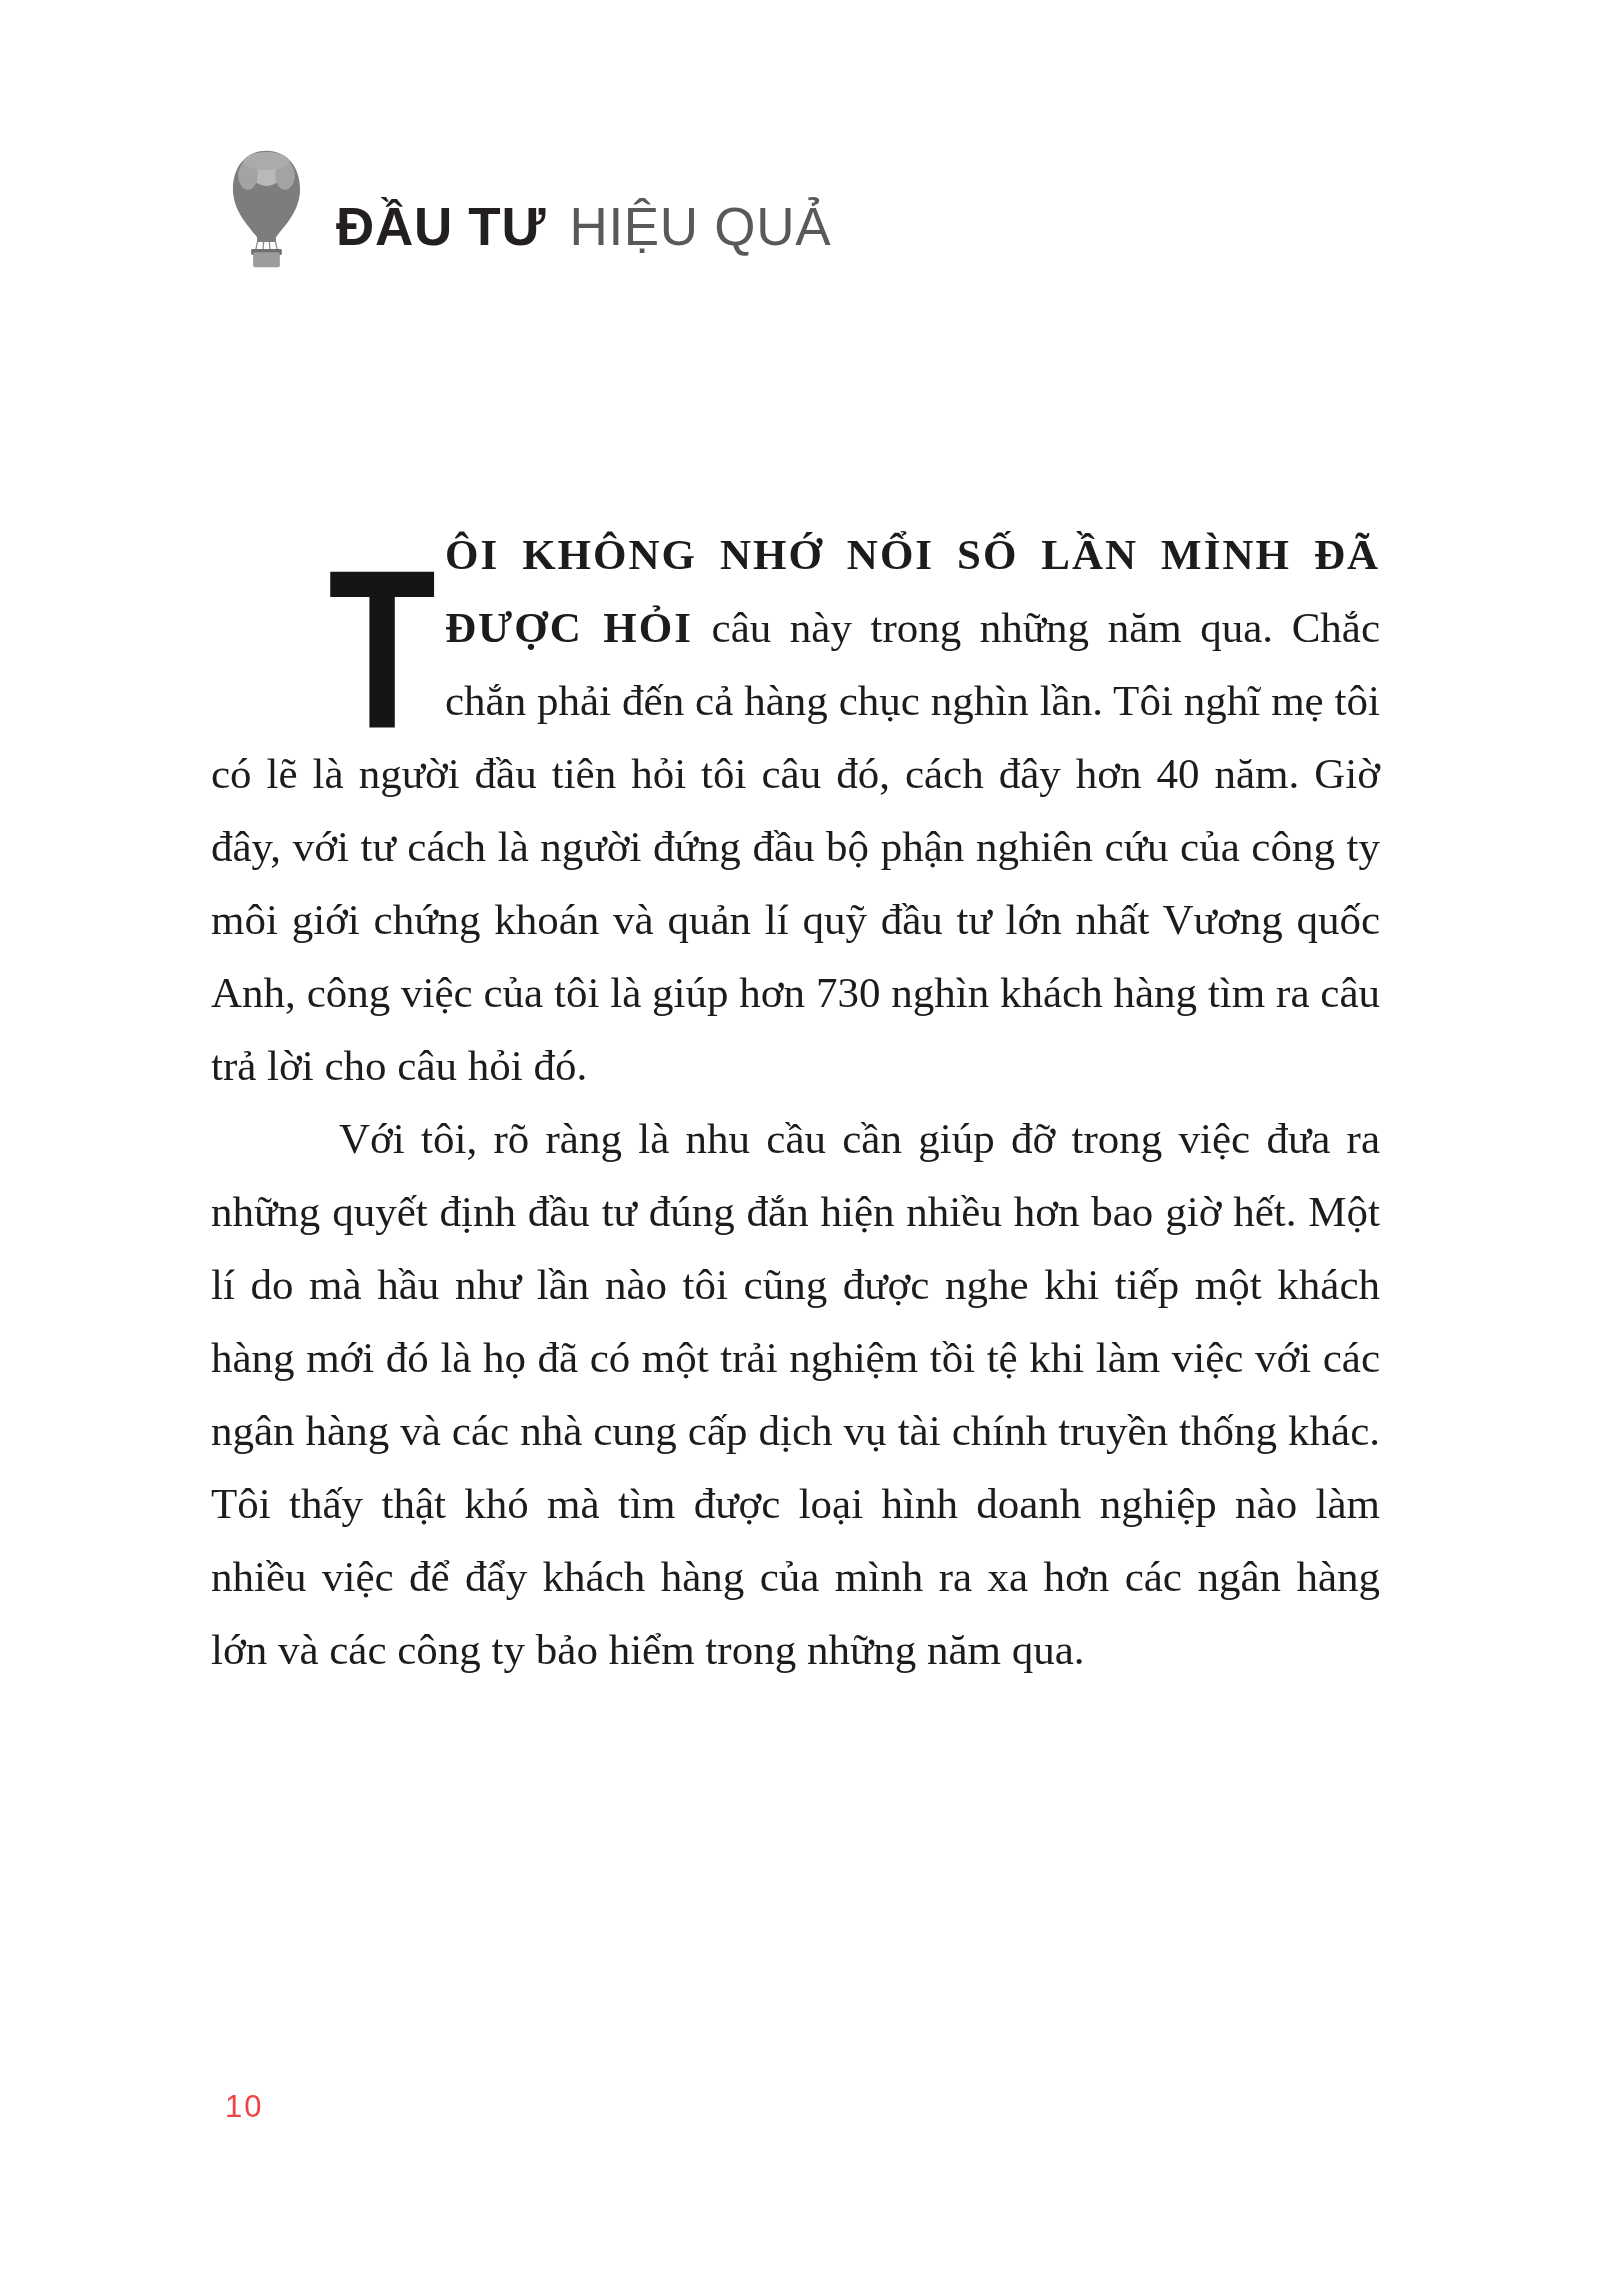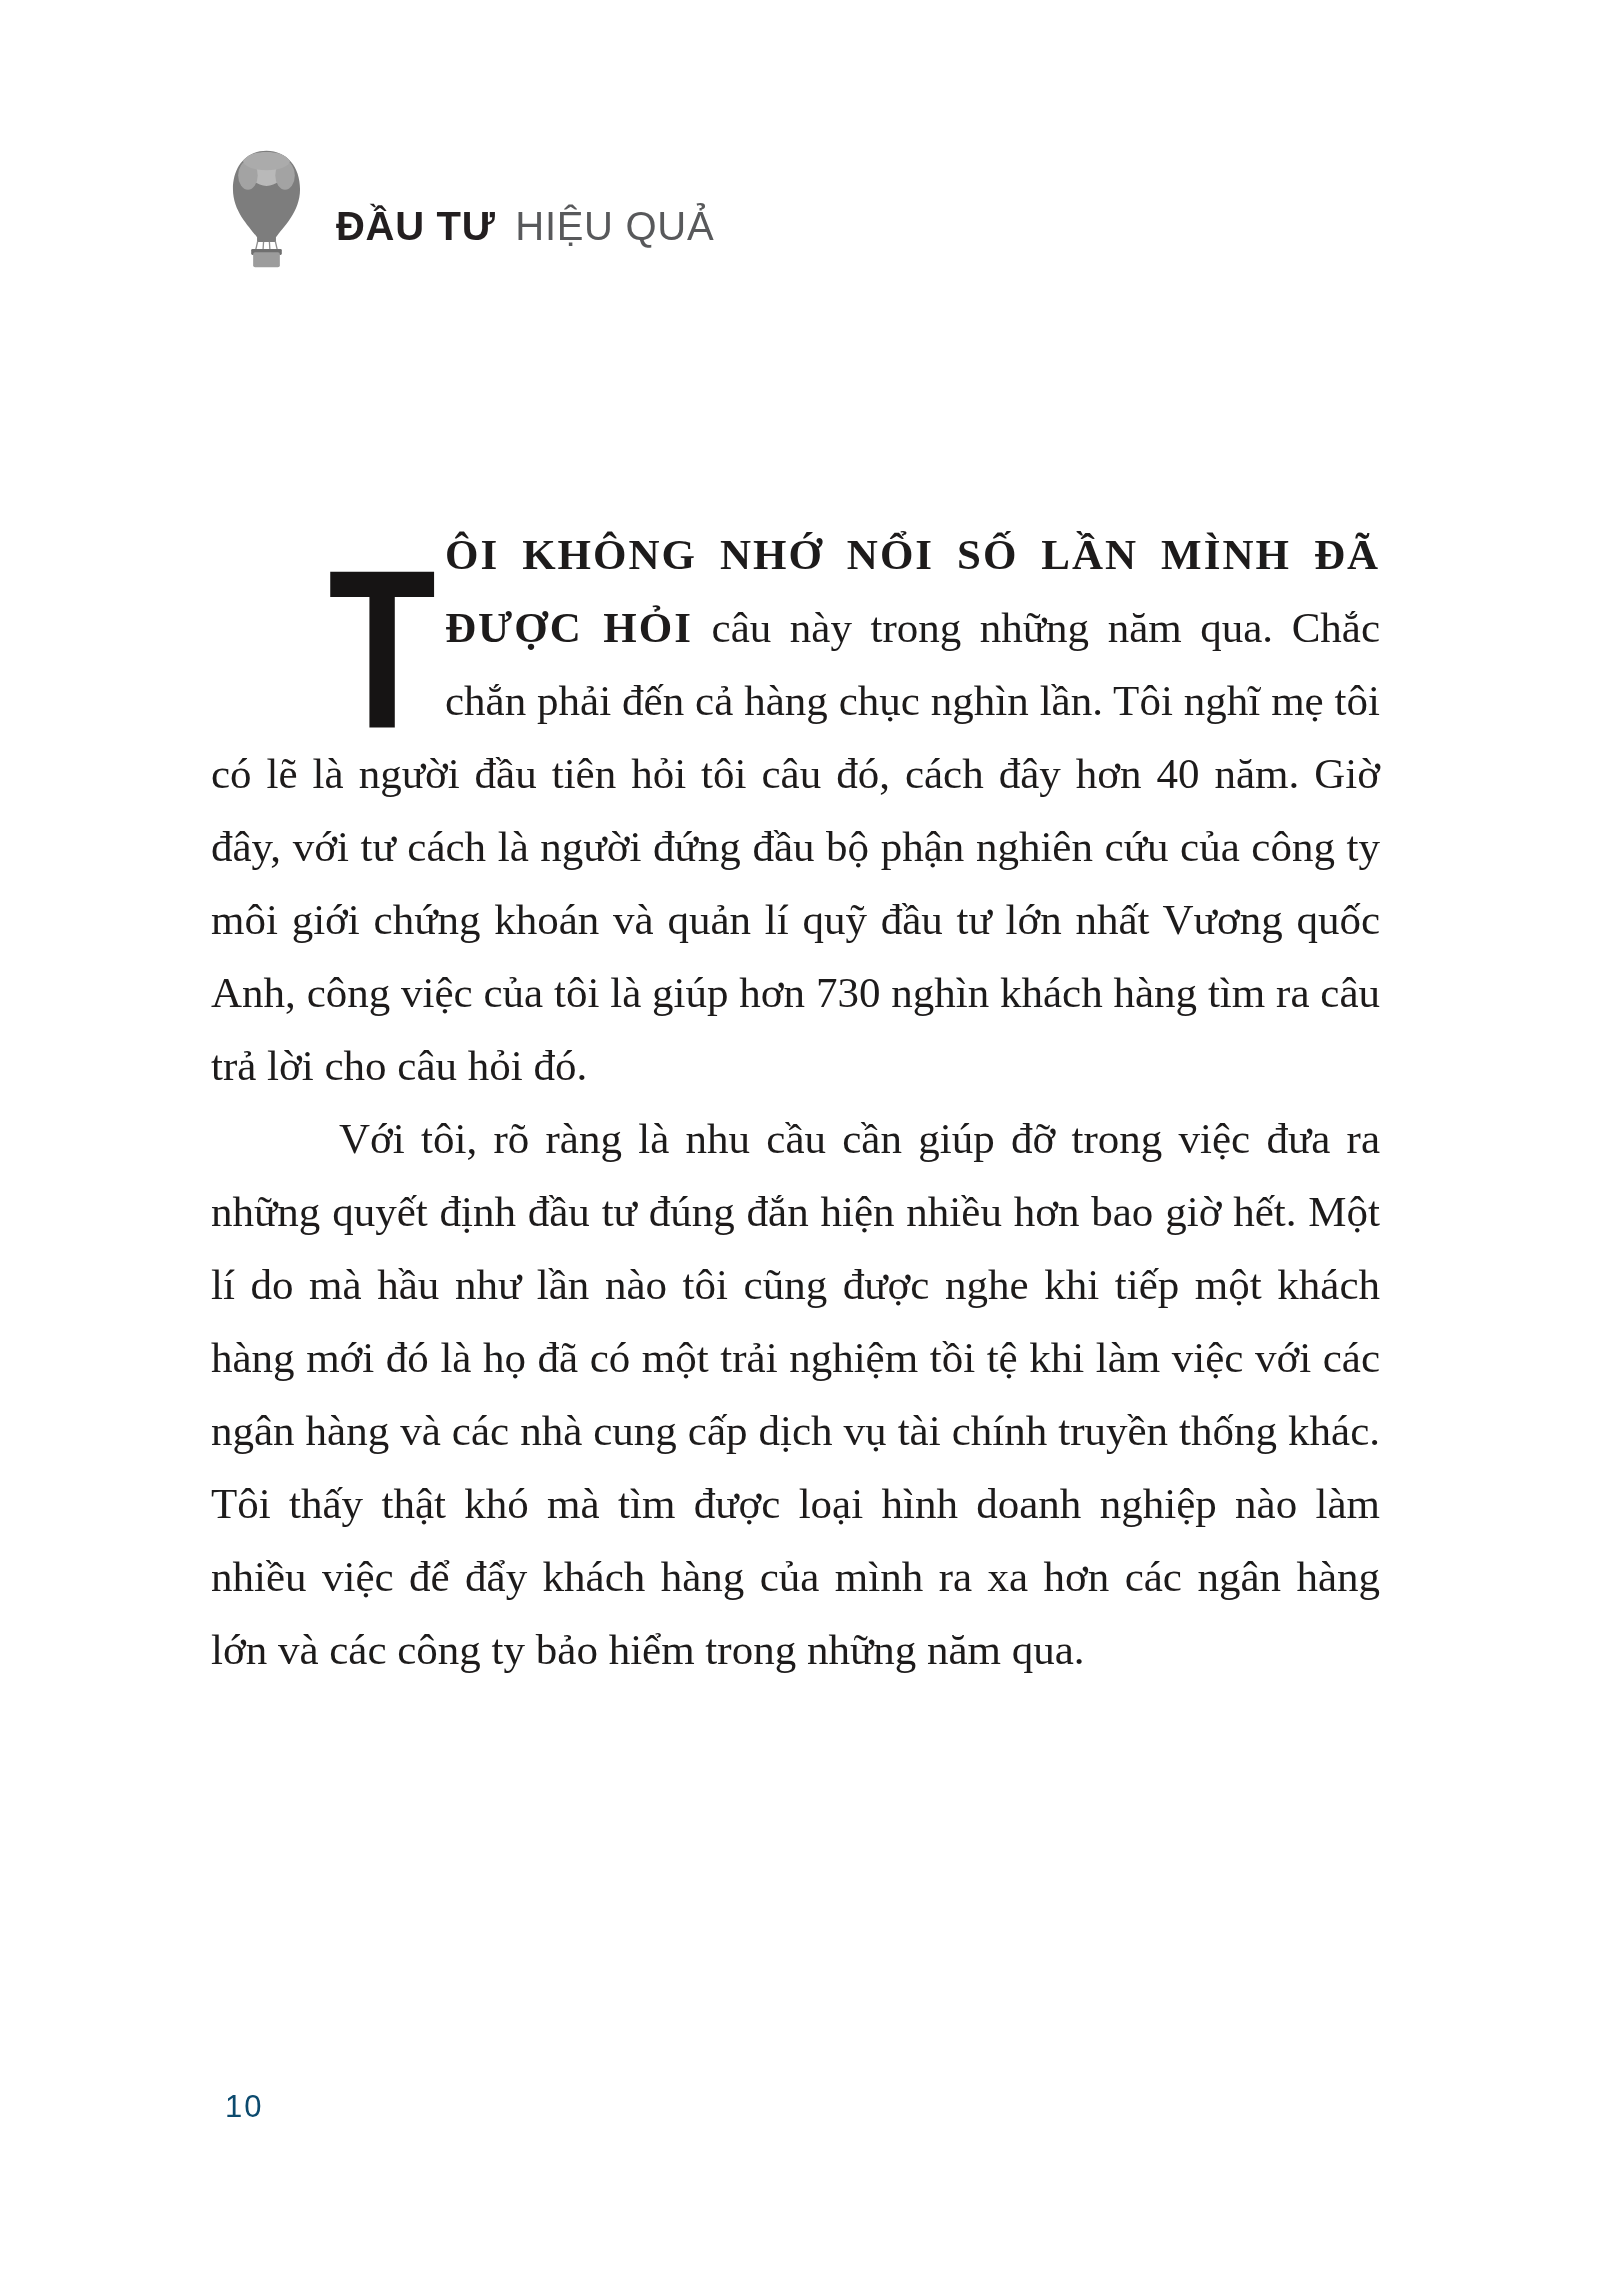--- a/index.html
+++ b/index.html
@@ -26,21 +26,21 @@
   }
   .balloon-wrap {
     width: 71px;
     height: 120px;
     flex: 0 0 auto;
   }
   .header-title {
     margin-left: 34px;
     margin-top: 34px;
     font-family: "Liberation Sans", sans-serif;
-    font-size: 40px;
+    font-size: 53px;
     letter-spacing: 0.7px;
     white-space: nowrap;
   }
   .header-title .t-bold {
     font-weight: 700;
     color: #231f20;
   }
   .header-title .t-light {
     font-weight: 400;
     color: #58595b;
@@ -86,21 +86,21 @@
   }
 
   
   .page-number {
     position: absolute;
     left: 225px;
     top: 2089px;
     font-family: "Liberation Sans", sans-serif;
     font-size: 31px;
     letter-spacing: 2px;
-    color: #0c4a6e;
+    color: #ef4444;
   }
 </style>
 </head>
 <body>
 
 <div class="page">
 
   <header class="chapter-header">
     <div class="balloon-wrap">
       <svg viewBox="0 0 109 183" width="71" height="120" aria-hidden="true">

